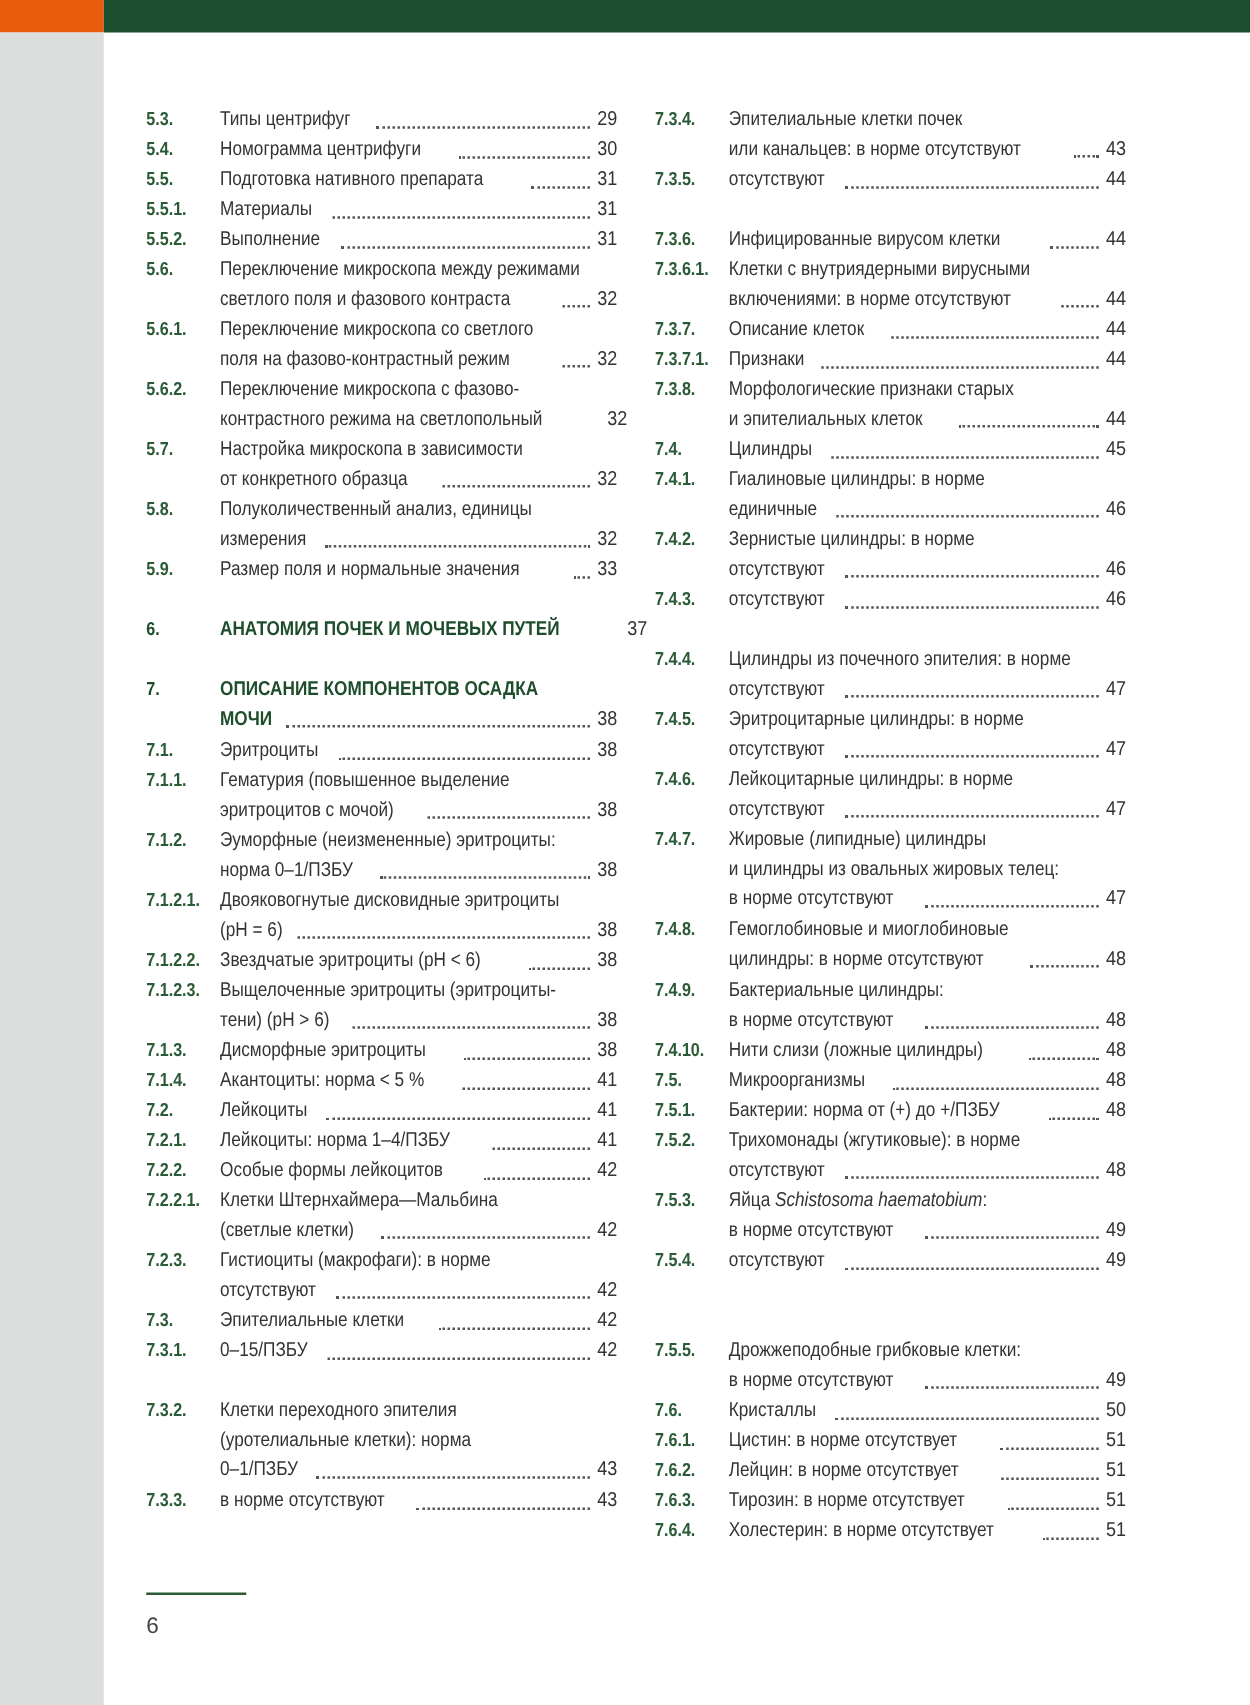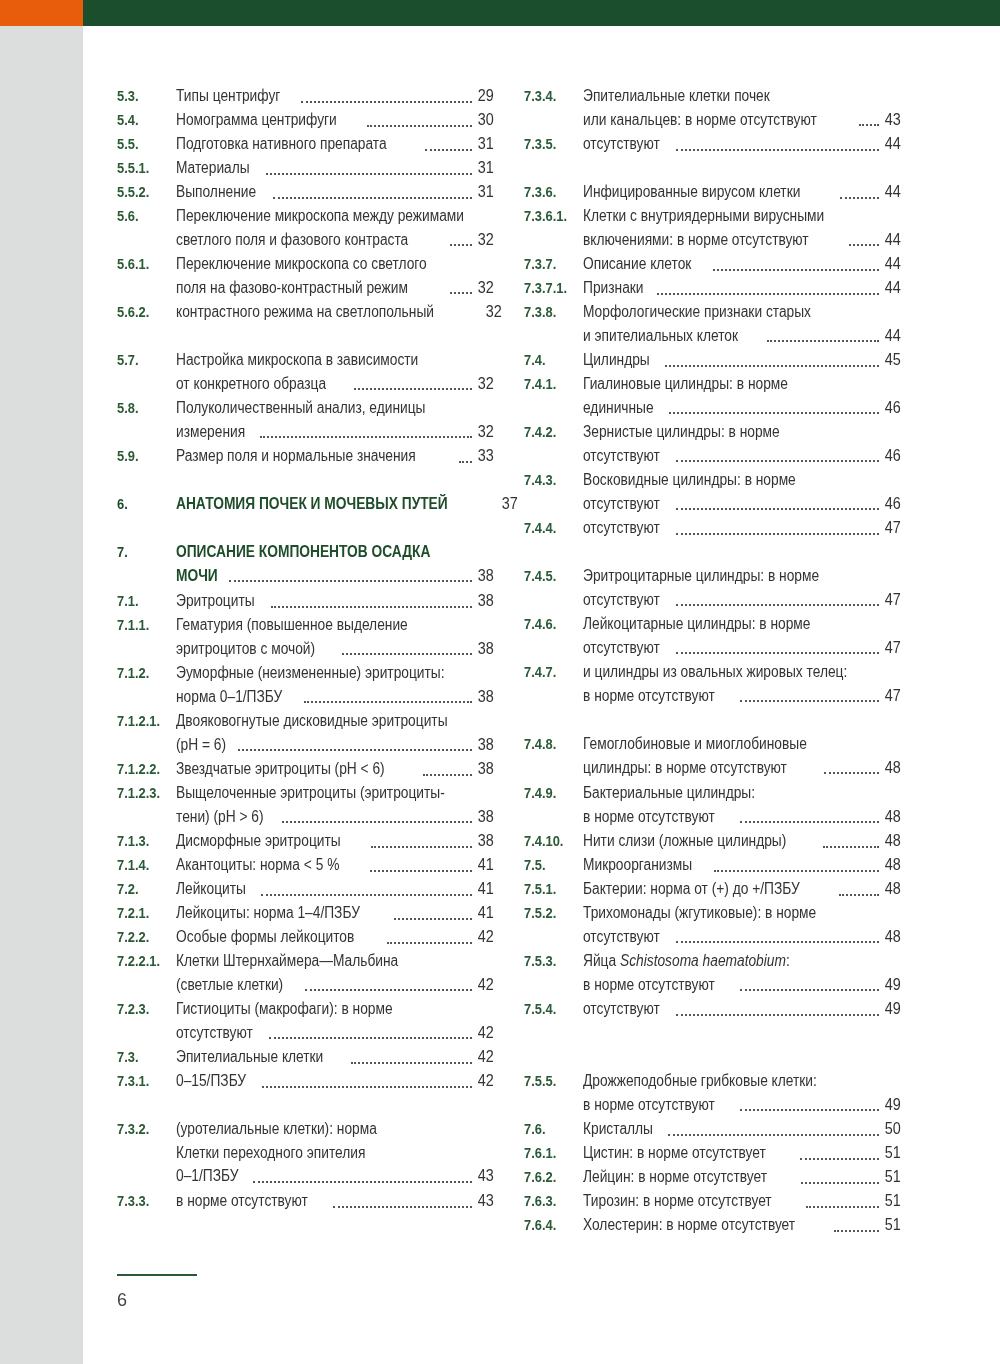--- a/index.html
+++ b/index.html
@@ -120,20 +120,23 @@
         <div class="line last">
           <span class="t">поля на фазово-контрастный режим</span>
           <span class="dots"></span>
           <span class="pg">32</span>
         </div>
       </div>
     </div>
     <div class="entry" style="top: 300px;">
       <div class="num">5.6.2.</div>
       <div class="body">
+        <div class="line">
+          <span class="t">Переключение микроскопа с фазово-</span>
+        </div>
         <div class="line last">
           <span class="t">контрастного режима на светлопольный</span>
           <span class="dots"></span>
           <span class="pg">32</span>
         </div>
       </div>
     </div>
     <div class="entry" style="top: 348px;">
       <div class="num">5.7.</div>
       <div class="body">
@@ -358,24 +361,24 @@
           <span class="t">0–15/ПЗБУ</span>
           <span class="dots"></span>
           <span class="pg">42</span>
         </div>
       </div>
     </div>
     <div class="entry" style="top: 1117px;">
       <div class="num">7.3.2.</div>
       <div class="body">
         <div class="line">
+          <span class="t">Клетки переходного эпителия</span>
+        </div>
+        <div class="line">
           <span class="t">(уротелиальные клетки): норма</span>
-        </div>
-        <div class="line">
-          <span class="t">Клетки переходного эпителия</span>
         </div>
         <div class="line last">
           <span class="t">0–1/ПЗБУ</span>
           <span class="dots"></span>
           <span class="pg">43</span>
         </div>
       </div>
     </div>
     <div class="entry" style="top: 1189px;">
       <div class="num">7.3.3.</div>
@@ -500,33 +503,33 @@
         <div class="line last">
           <span class="t">отсутствуют</span>
           <span class="dots"></span>
           <span class="pg">46</span>
         </div>
       </div>
     </div>
     <div class="entry" style="top: 468px;">
       <div class="num">7.4.3.</div>
       <div class="body">
-        <div class="line">
-          <span class="t">Восковидные цилиндры: в норме</span>
-        </div>
         <div class="line last">
           <span class="t">отсутствуют</span>
           <span class="dots"></span>
           <span class="pg">46</span>
         </div>
       </div>
     </div>
     <div class="entry" style="top: 516px;">
       <div class="num">7.4.4.</div>
       <div class="body">
+        <div class="line">
+          <span class="t">Цилиндры из почечного эпителия: в норме</span>
+        </div>
         <div class="line last">
           <span class="t">отсутствуют</span>
           <span class="dots"></span>
           <span class="pg">47</span>
         </div>
       </div>
     </div>
     <div class="entry" style="top: 564px;">
       <div class="num">7.4.5.</div>
       <div class="body">
@@ -549,20 +552,23 @@
         <div class="line last">
           <span class="t">отсутствуют</span>
           <span class="dots"></span>
           <span class="pg">47</span>
         </div>
       </div>
     </div>
     <div class="entry" style="top: 660px;">
       <div class="num">7.4.7.</div>
       <div class="body">
+        <div class="line">
+          <span class="t">Жировые (липидные) цилиндры</span>
+        </div>
         <div class="line">
           <span class="t">и цилиндры из овальных жировых телец:</span>
         </div>
         <div class="line last">
           <span class="t">в норме отсутствуют</span>
           <span class="dots"></span>
           <span class="pg">47</span>
         </div>
       </div>
     </div>

